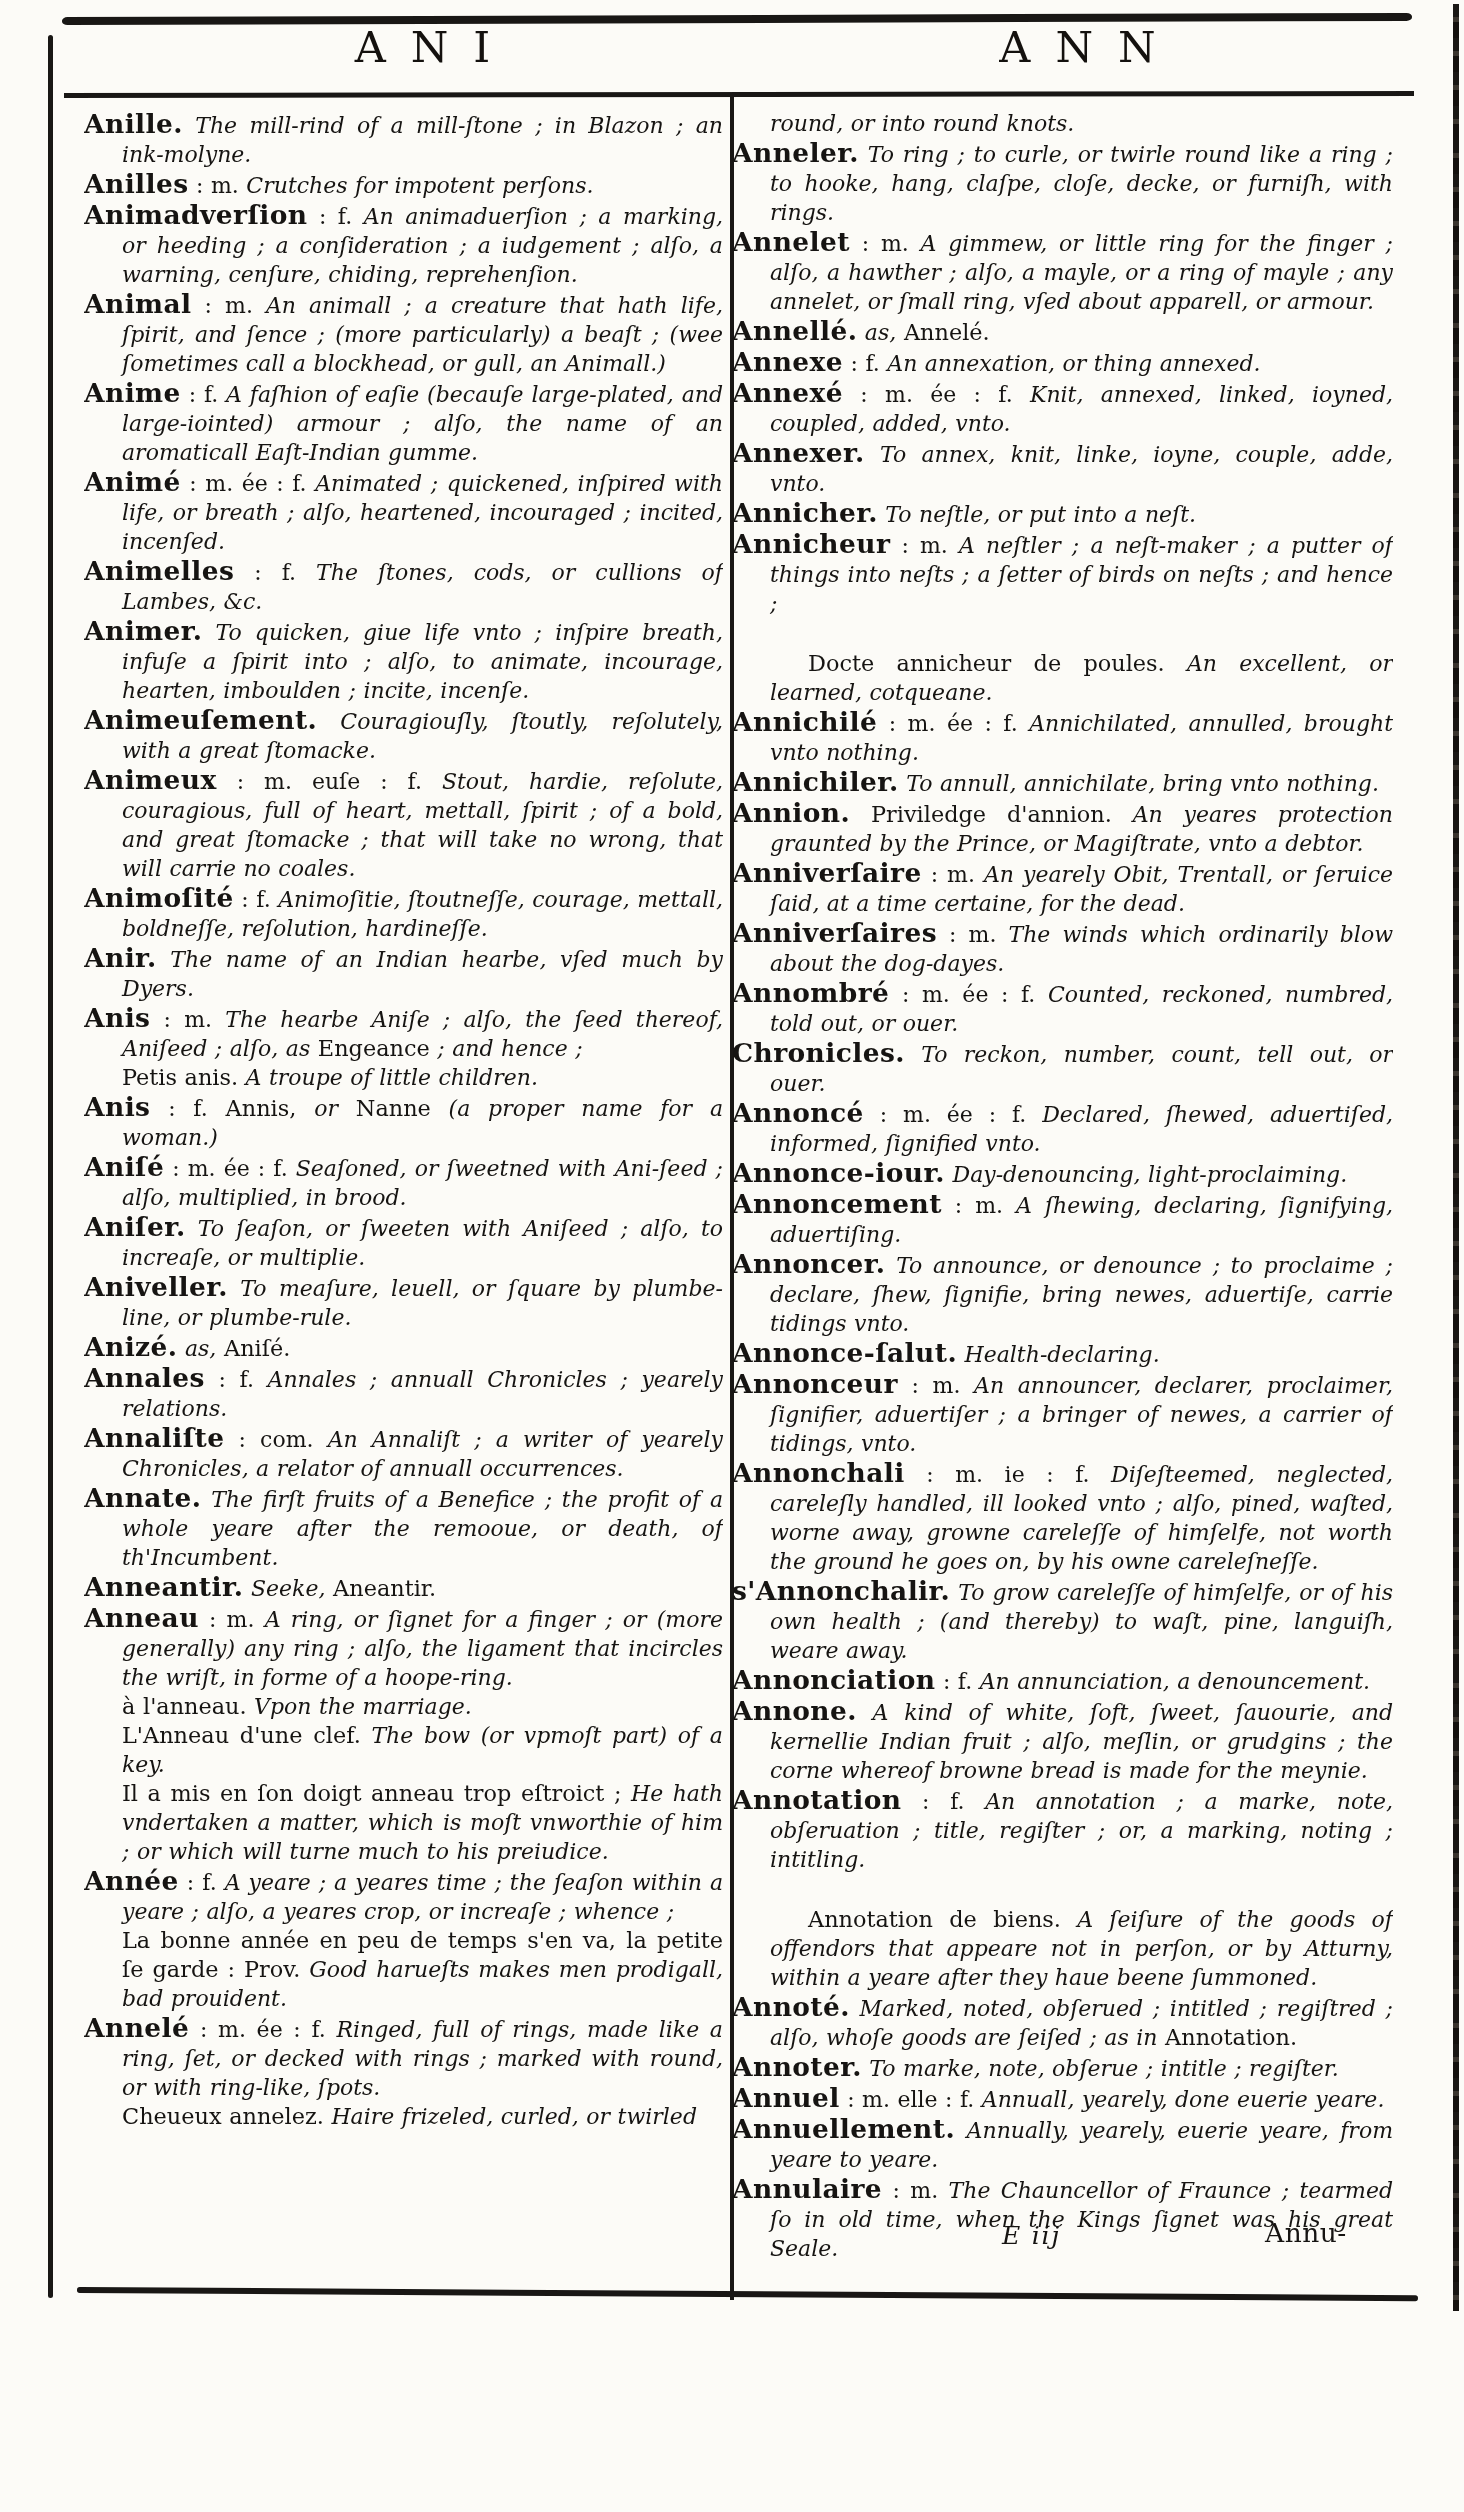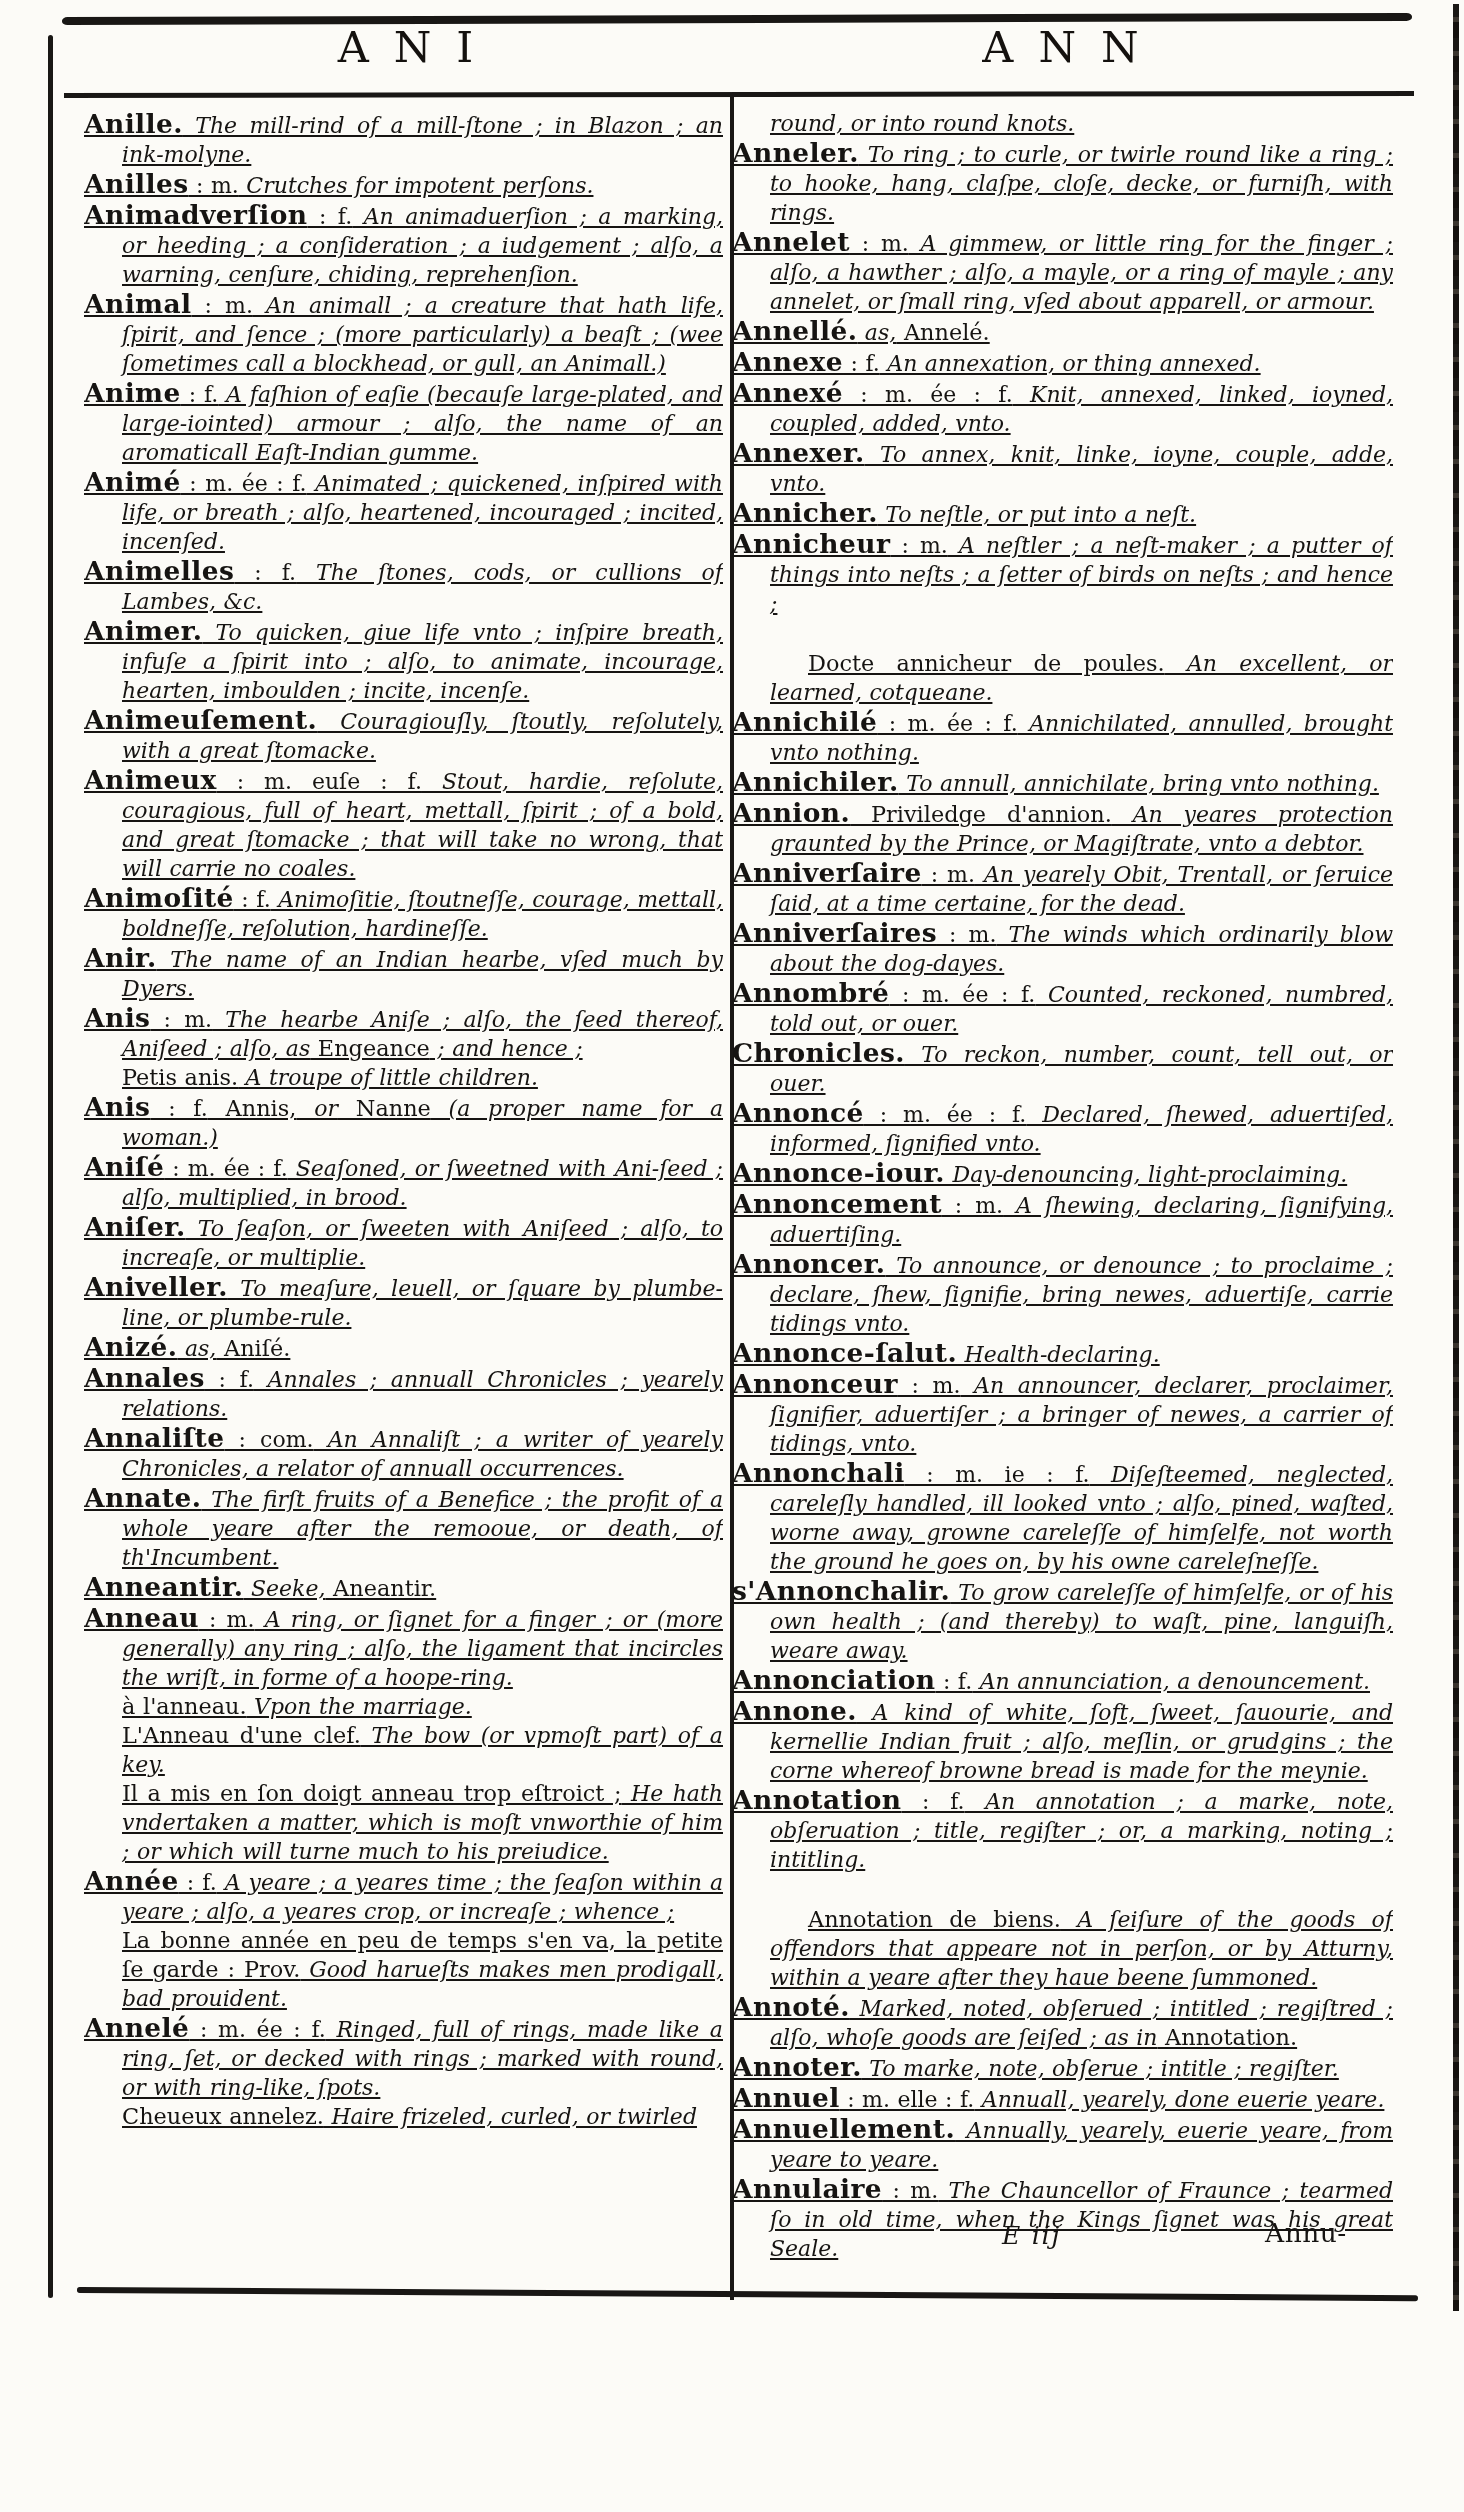--- a/index.html
+++ b/index.html
@@ -20,31 +20,31 @@
                    repeating-linear-gradient(180deg,#1a1815 0 12.8px,#3a352e 12.8px 18px,#14110e 18px 34px); }
   .rule-center   { left:730px; top:97px;  width:3.7px;    height:2203px; }
   .rule-bottom   { left:77px;  top:2287px; width:1341px; height:5.5px;  transform:rotate(0.35deg); transform-origin:left center; border-radius:2.7px; }
   
   .running-head {
     position:absolute; top:22px;
     font-size:43px; letter-spacing:25px;
     color:#14110e; white-space:nowrap;
     transform:translateX(-50%);
     font-weight:500;
+    margin-left:17px;
   }
   .head-left  { left:418px; }
   .head-right { left:1073px; }
   
   .col {
     position:absolute; top:109px;
     height:2187px; overflow:hidden;
     text-align:justify;
     font-size:22px; line-height:29px;
     word-spacing:0.5px;
-    text-decoration:underline;
   }
   .col-left  { left:84px;  width:639px; }
   .col-right { left:732px; width:661px; }
   .entry { padding-left:38px; text-indent:-38px; }
   .entry.sub1 { text-indent:0; }
   .entry.sub2 { text-indent:38px;margin-top:31px; }
   .hw  { font-size:26.5px; font-weight:bold; letter-spacing:0.4px; }
   .tag { font-size:22px; }
   .rom { font-size:22.4px; }
   .def { font-style:italic; font-size:22px; }

